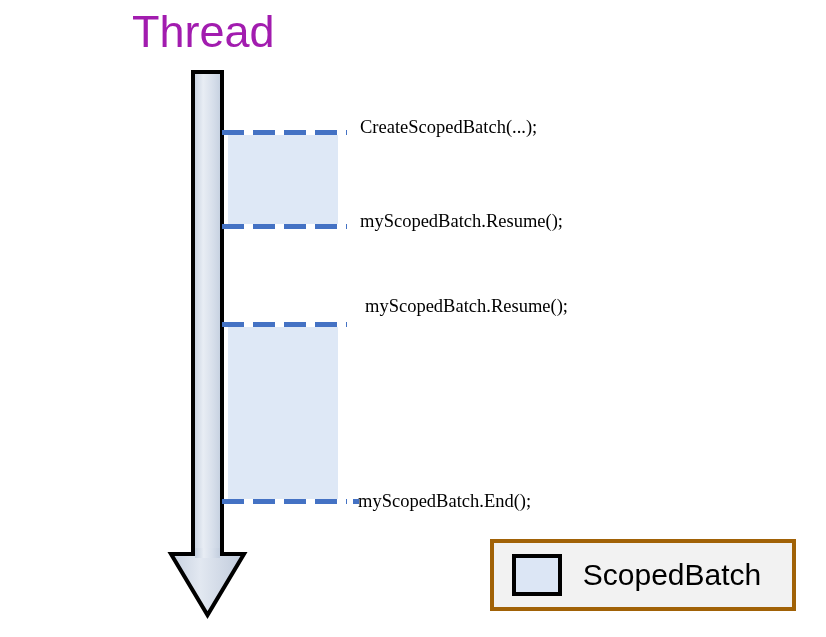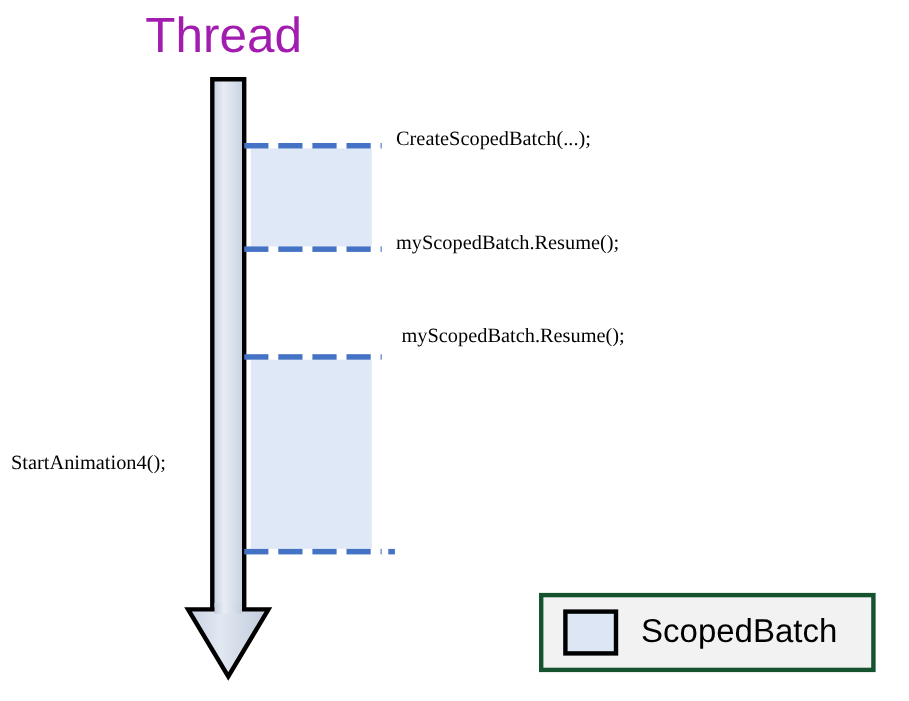--- a/index.html
+++ b/index.html
@@ -78,21 +78,21 @@
   }
 
   
   .legend {
     position: absolute;
     left: 490px;
     top: 539px;
     width: 306px;
     height: 72px;
     background: #F2F2F2;
-    border: 4px solid #14532d;
+    border: 4px solid #a16207;
     box-sizing: border-box;
     display: flex;
     align-items: center;
   }
   .legend-swatch {
     width: 50px;
     height: 42px;
     background: #DCE6F5;
     border: 4px solid #000000;
     box-sizing: border-box;
@@ -170,24 +170,24 @@
     <div class="dash-line dash-bottom">
         <div class="seg" style="left: -6px; width: 22px;"></div>
         <div class="seg" style="left: 25px; width: 22px;"></div>
         <div class="seg" style="left: 56px; width: 22px;"></div>
         <div class="seg" style="left: 87px; width: 22px;"></div>
         <div class="seg" style="left: 118px; width: 1px;"></div>
         <div class="seg" style="left: 125px; width: 6px;"></div>
       </div>
   </div>
 
-  <div class="code-label" style="left: 10px; top: 410px;">StartAnimation4();</div>
 
   <div class="code-label" style="left: 360px; top: 116px;">CreateScopedBatch(...);</div>
   <div class="code-label" style="left: 360px; top: 210px;">myScopedBatch.Resume();</div>
   <div class="code-label" style="left: 365px; top: 295px;">myScopedBatch.Resume();</div>
+  <div class="code-label" style="left: 358px; top: 490px;">myScopedBatch.End();</div>
 
   <div class="legend">
     <div class="legend-swatch"></div>
     <div class="legend-text">ScopedBatch</div>
   </div>
 
 </div>
 
 </body></html>

